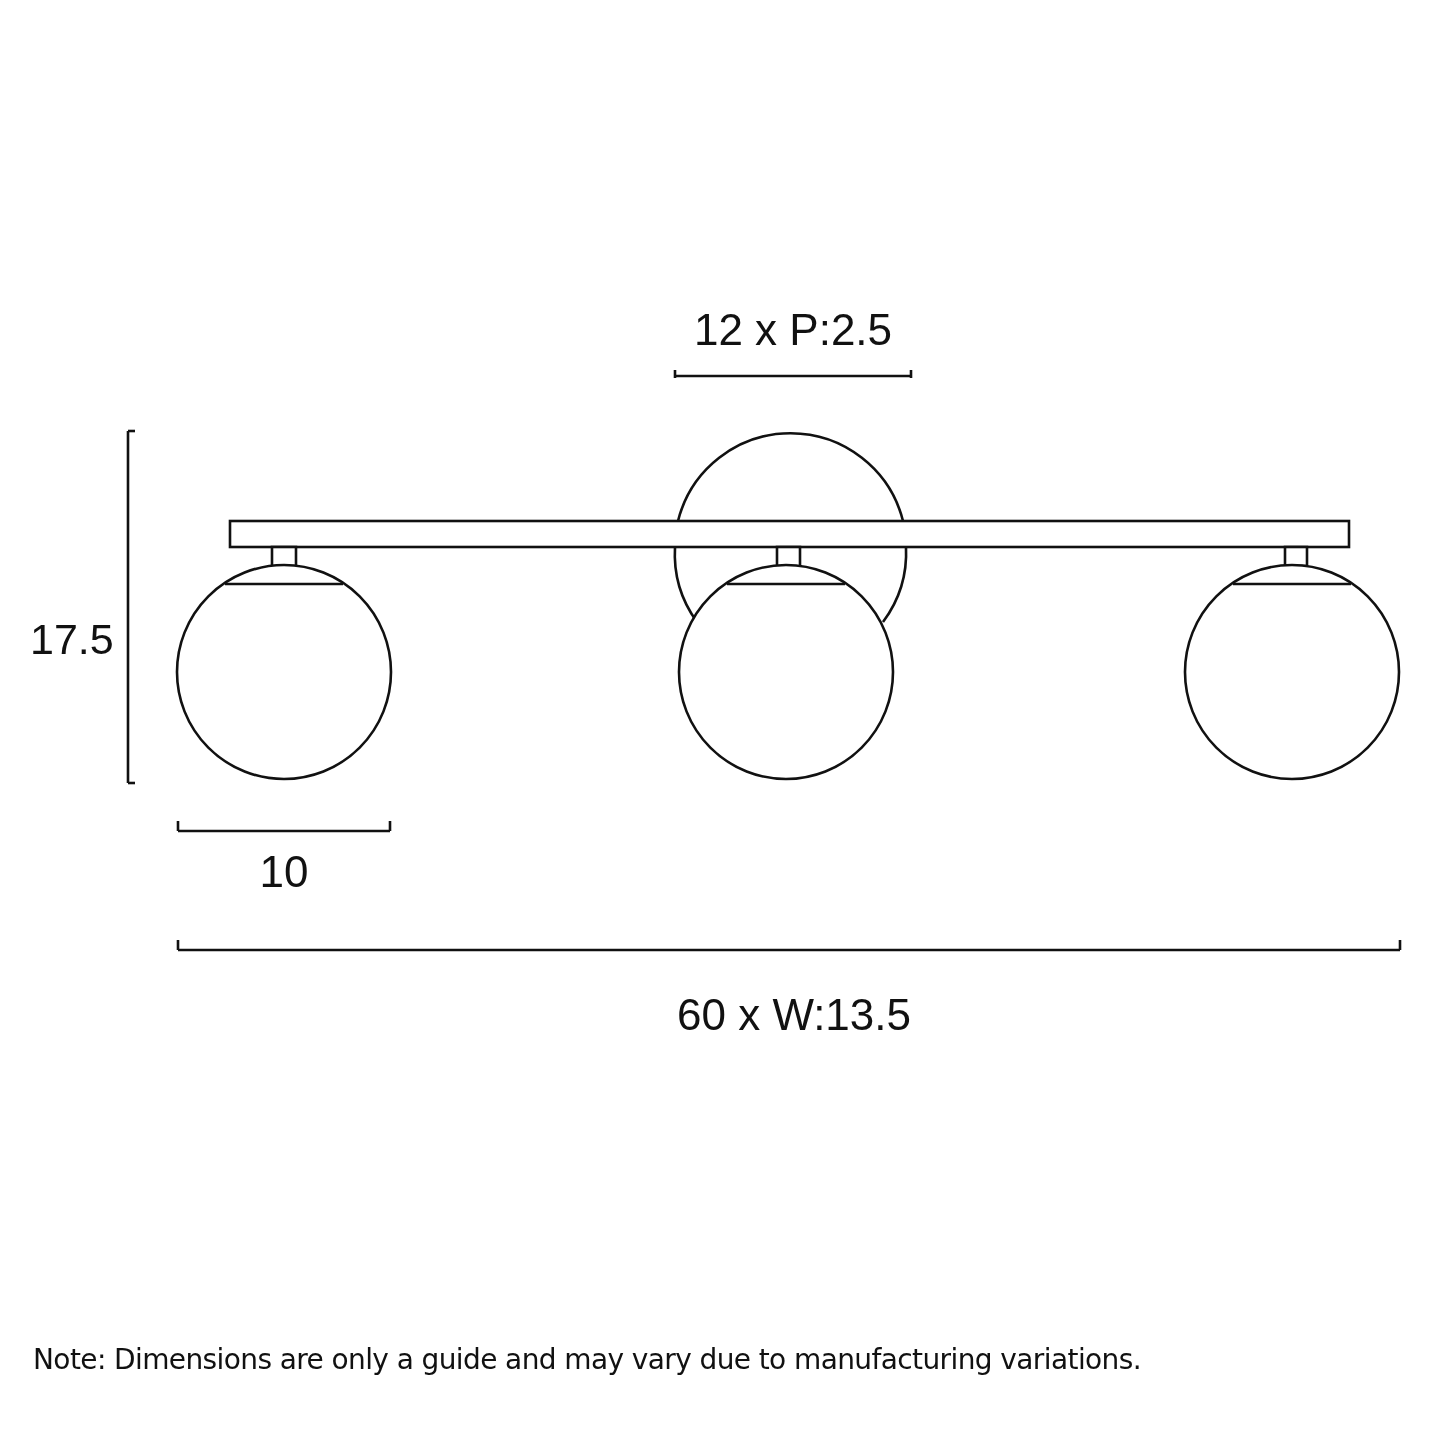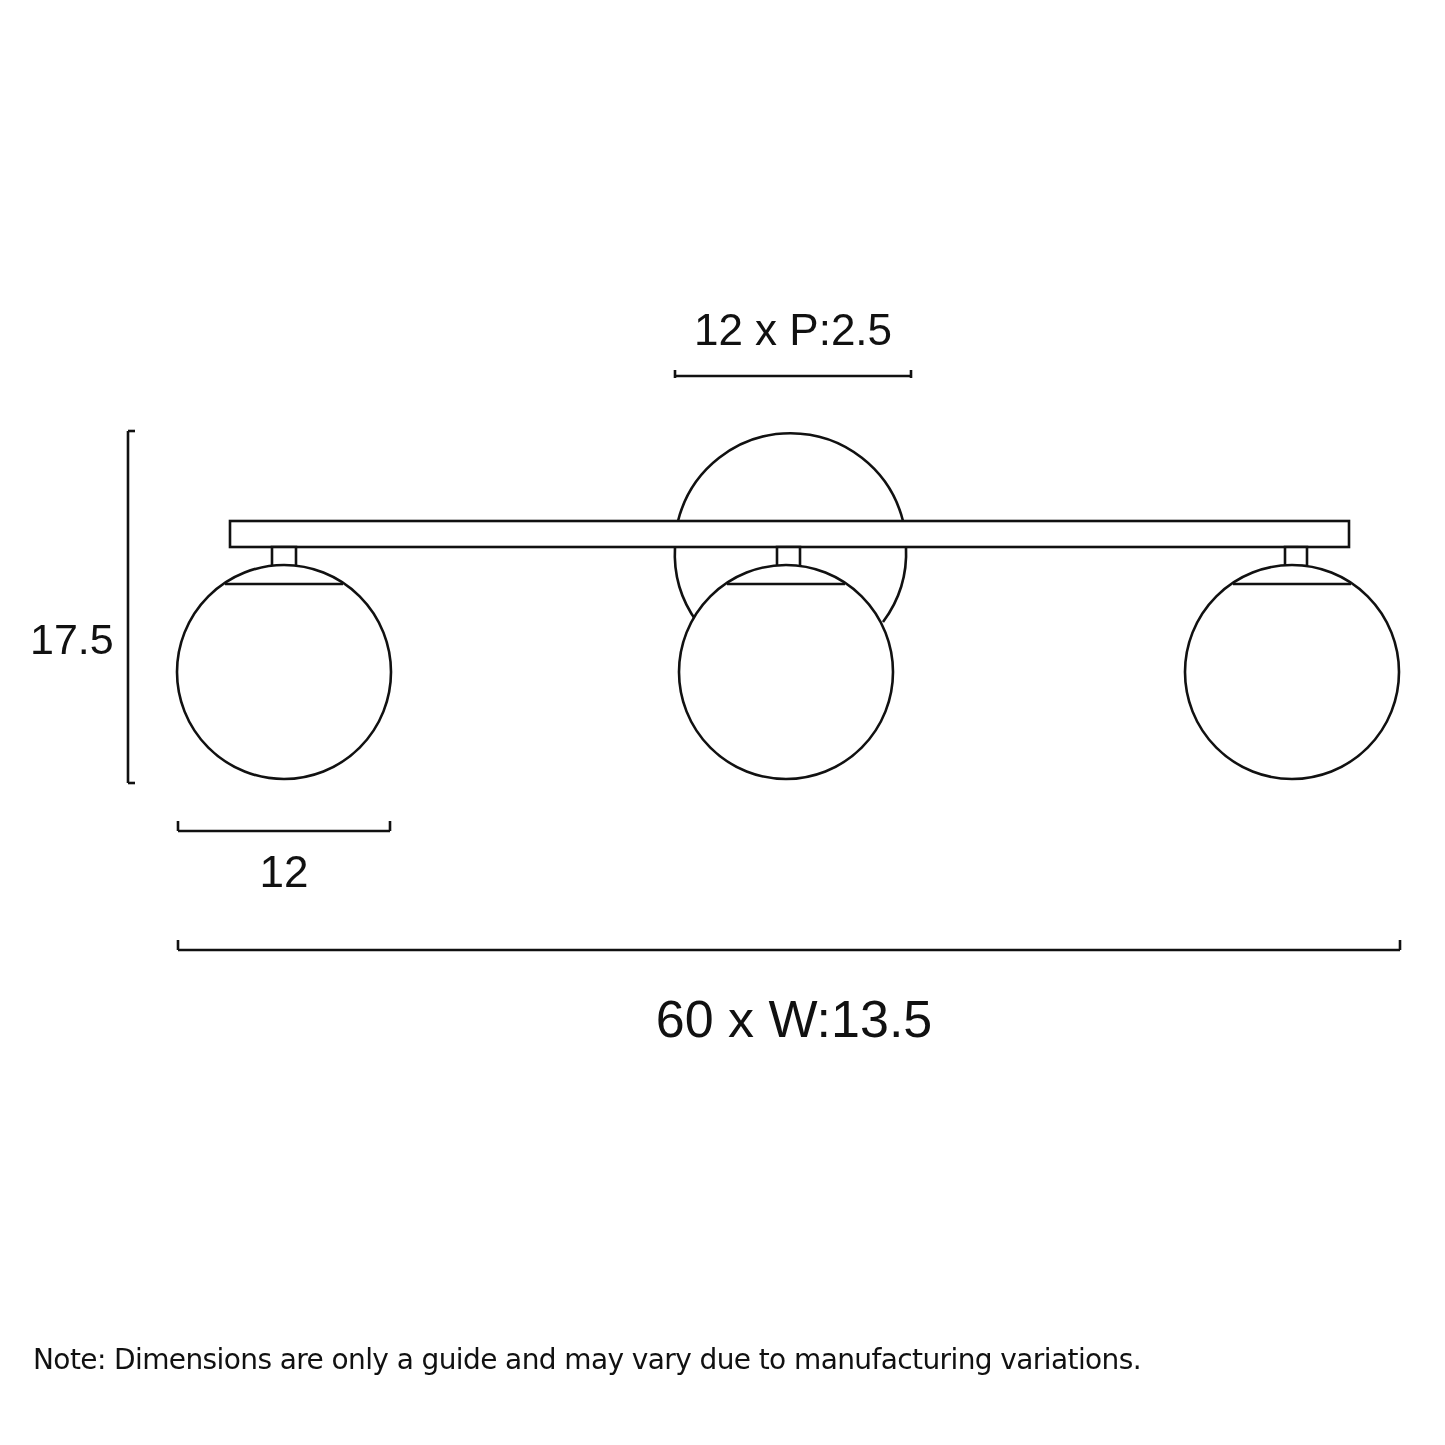--- a/index.html
+++ b/index.html
@@ -2,21 +2,21 @@
 <html><head>
   <meta charset="utf-8">
   <style>
     html, body { margin: 0; padding: 0; background: #ffffff; }
     body { width: 1445px; height: 1445px; position: relative; overflow: hidden; font-family: "Liberation Sans", sans-serif; color: #111111; }
     .canvas { position: absolute; left: 0; top: 0; width: 1445px; height: 1445px; }
     .label { position: absolute; font-family: "Liberation Sans", sans-serif; color: #111111; white-space: nowrap; line-height: 1; }
     .dim-top { left: 0; width: 1586px; top: 308px; font-size: 44px; text-align: center; }
     .dim-height { left: 30px; top: 618px; font-size: 43px; }
     .dim-globe { left: 180px; width: 208px; top: 850px; font-size: 44px; text-align: center; }
-    .dim-width { left: 180px; width: 1228px; top: 993px; font-size: 52px; text-align: center; }
+    .dim-width { left: 180px; width: 1228px; top: 993px; font-size: 44px; text-align: center; }
     .note { left: 33px; top: 1346px; font-size: 28px; font-family: "DejaVu Sans", sans-serif; letter-spacing: -0.6px; }
   </style>
 </head>
 <body>
 
 <svg class="canvas" viewBox="0 0 1445 1445" width="1445" height="1445" xmlns="http://www.w3.org/2000/svg">
   <g fill="none" stroke="#111111" stroke-width="2.6">
 
     <g>
       <line x1="675" y1="376" x2="911" y2="376"></line>
@@ -65,15 +65,15 @@
     <g>
       <line x1="178" y1="950" x2="1400" y2="950"></line>
       <line x1="178" y1="940" x2="178" y2="950"></line>
       <line x1="1400" y1="940" x2="1400" y2="950"></line>
     </g>
   </g>
 </svg>
 
 <div class="label dim-top">12 x P:2.5</div>
 <div class="label dim-height">17.5</div>
-<div class="label dim-globe">12</div>
+<div class="label dim-globe">10</div>
 <div class="label dim-width">60 x W:13.5</div>
 <div class="label note">Note: Dimensions are only a guide and may vary due to manufacturing variations.</div>
 
 </body></html>

